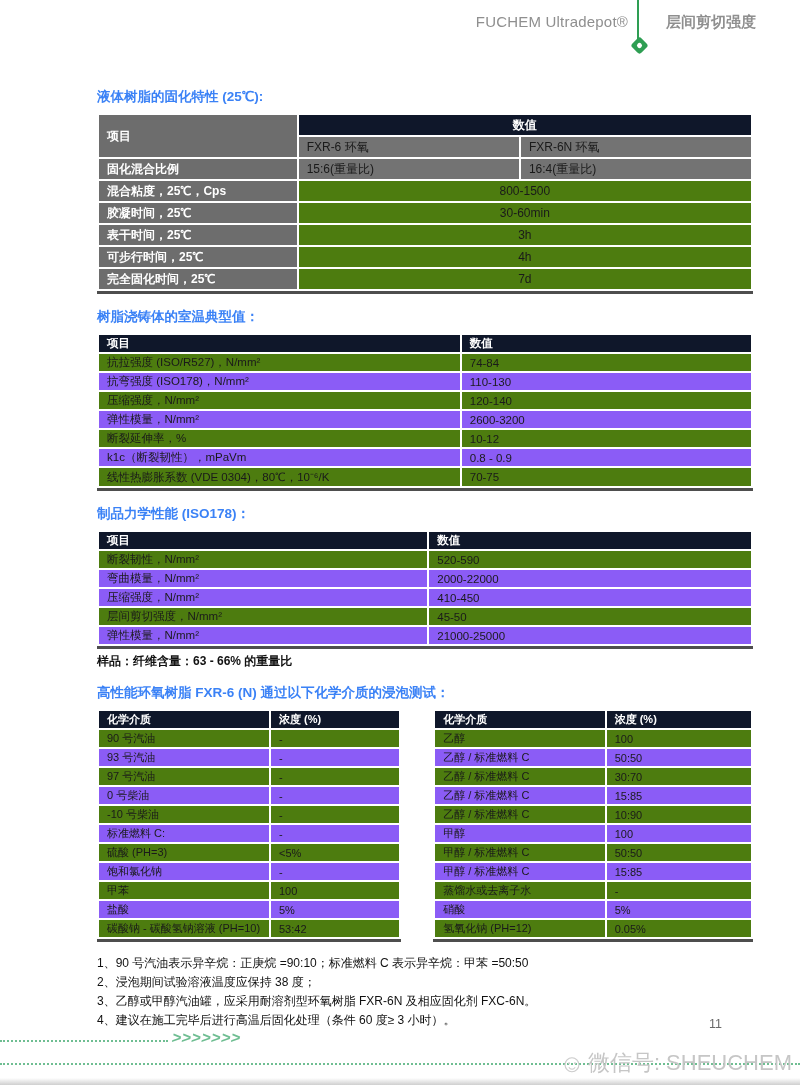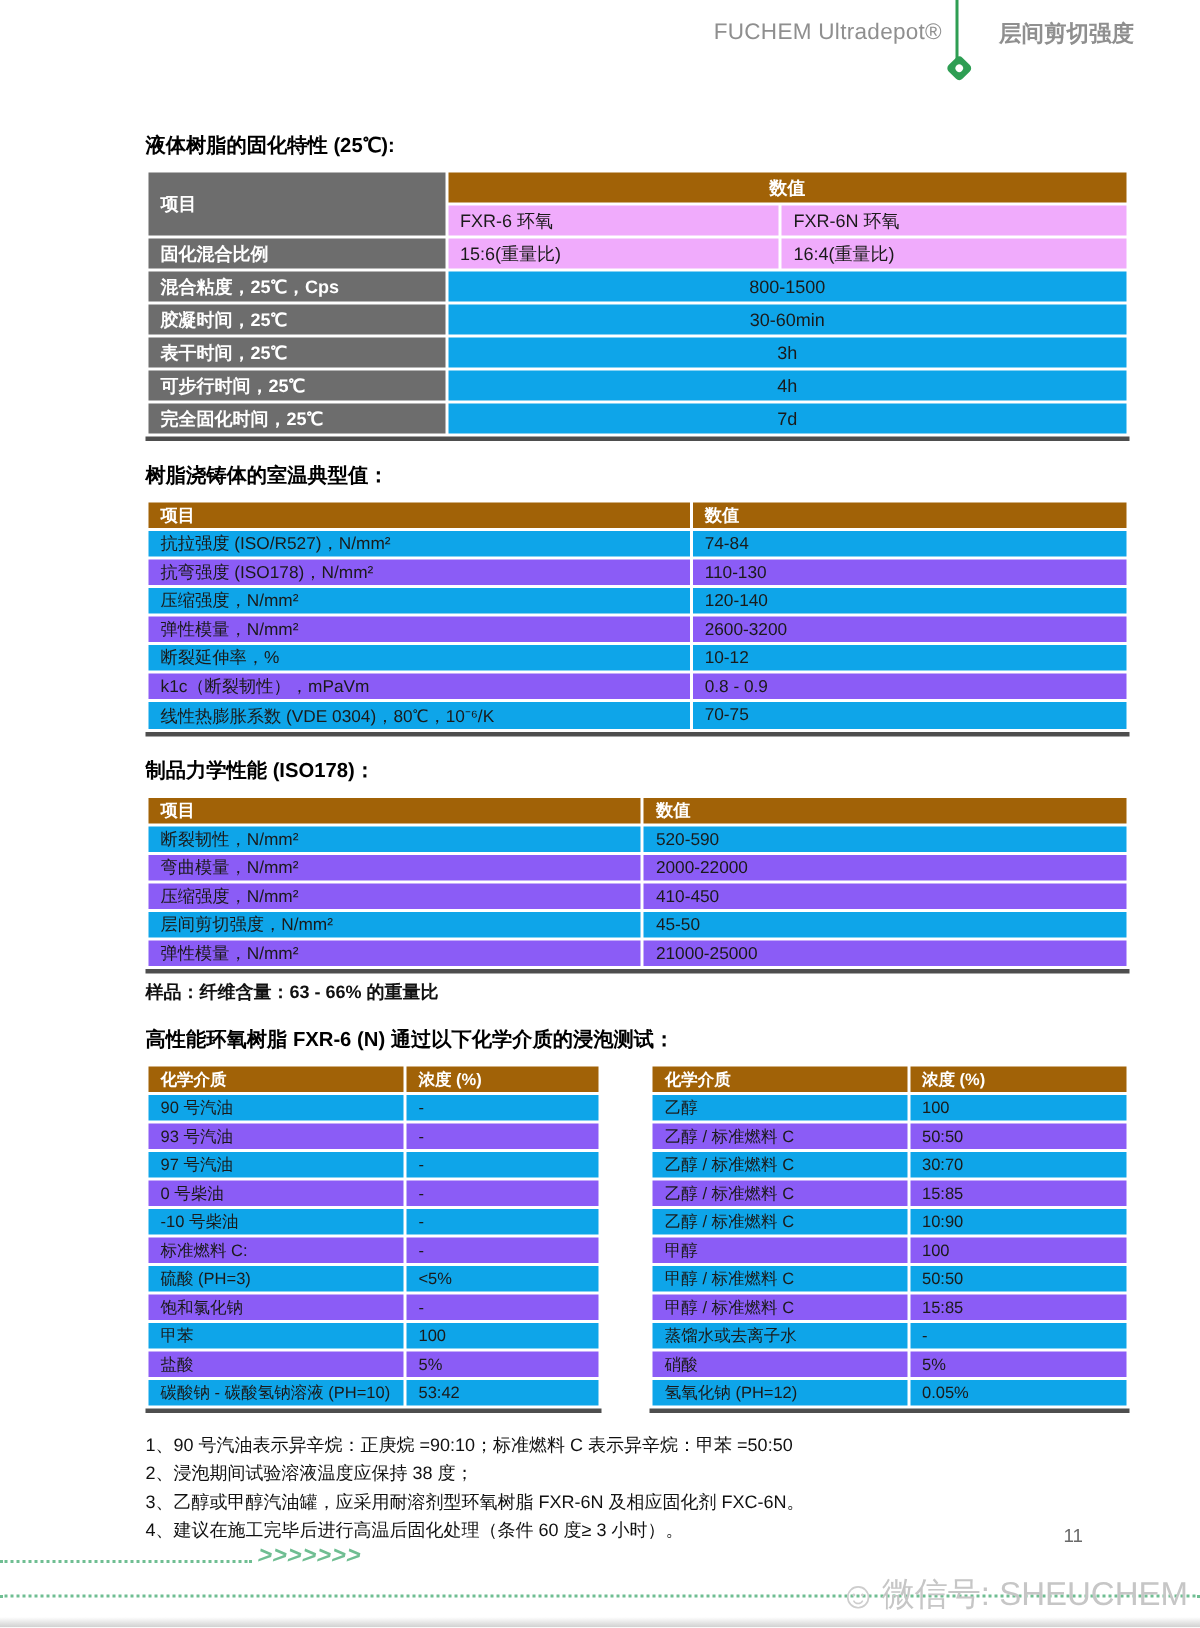--- a/index.html
+++ b/index.html
@@ -9,32 +9,32 @@
   
   .hdr-brand-en{position:absolute;right:172px;top:13px;font-size:15px;color:#8f8f8f;letter-spacing:.2px;}
   .hdr-sep{position:absolute;right:161px;top:0;width:2px;height:40px;background:#2e9e53;}
   .hdr-brand-cn{position:absolute;right:44px;top:13px;font-size:15px;font-weight:700;color:#8f8f8f;}
   .hdr-logo{position:absolute;right:154px;top:39px;width:13px;height:13px;background:#2e9e53;
             border-radius:3px;transform:rotate(45deg);}
   .hdr-logo i{position:absolute;left:4px;top:4px;width:5px;height:5px;background:#fff;border-radius:50%;}
 
   
   .content{position:absolute;left:97px;top:88px;width:656px;}
-  .sec-title{font-size:13.5px;font-weight:700;color:#000000;margin:14px 0 7px 0;}
+  .sec-title{font-size:13.5px;font-weight:700;color:#3b82f6;margin:14px 0 7px 0;}
   .sec-title.first{margin-top:0;}
 
   table.t{border-collapse:separate;border-spacing:2px;width:100%;table-layout:fixed;}
   table.t td{padding:1px 8px;vertical-align:middle;overflow:hidden;white-space:nowrap;}
   .t1 td{height:18px;font-size:12px;}
   .t2 td,.t3 td{height:15px;font-size:11.5px;}
   .t4 td{height:13.5px;font-size:11px;padding:1px 6px;}
   td.dark{background:#6d6d6d;color:#fff;font-weight:700;}
-  td.hdr{background:#a16207;color:#fff;font-weight:700;}
-  td.w{background:#f0abfc;}
-  td.g{background:#0ea5e9;}
+  td.hdr{background:#0f172a;color:#fff;font-weight:700;}
+  td.w{background:#737373;}
+  td.g{background:#4d7c0f;}
   td.e{background:#8b5cf6;}
   td.center{text-align:center;}
   .tbar{height:3px;background:#4e4e4e;margin-top:0px;}
 
   .mech-note{font-size:12px;font-weight:700;color:#111;margin:4px 0 0 0;}
 
   .chem-wrap{display:flex;gap:32px;}
   .t4l{width:312px;}
   .t4r{width:328px;}
 

